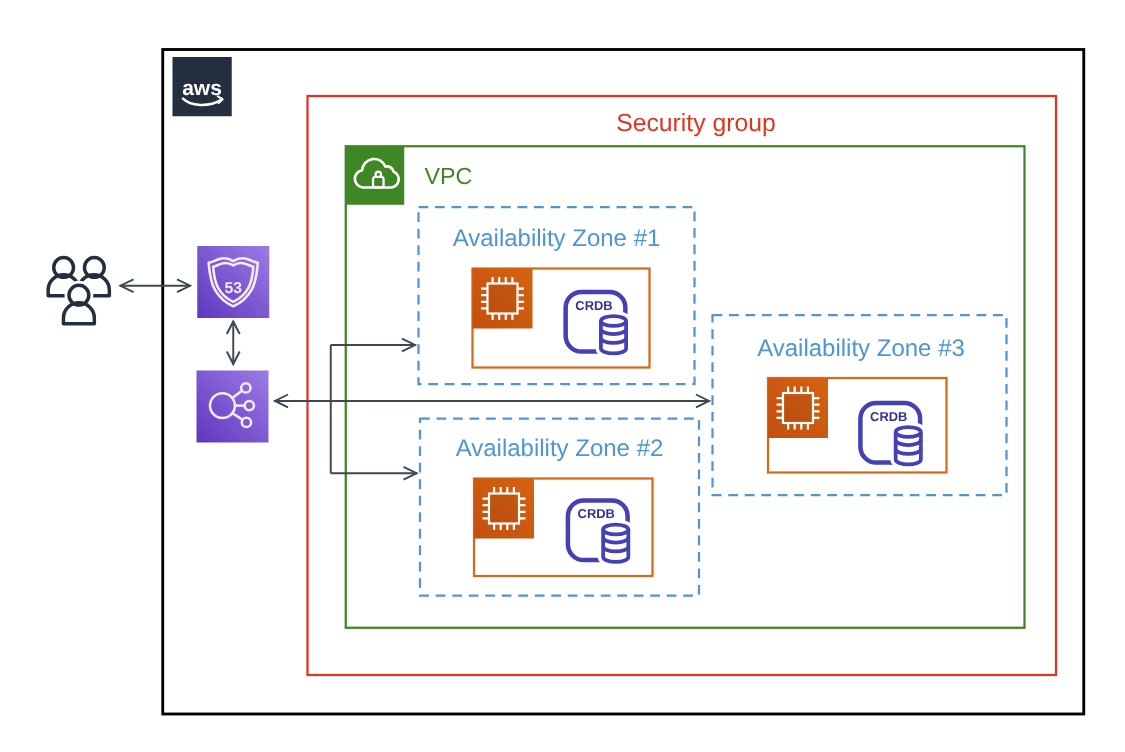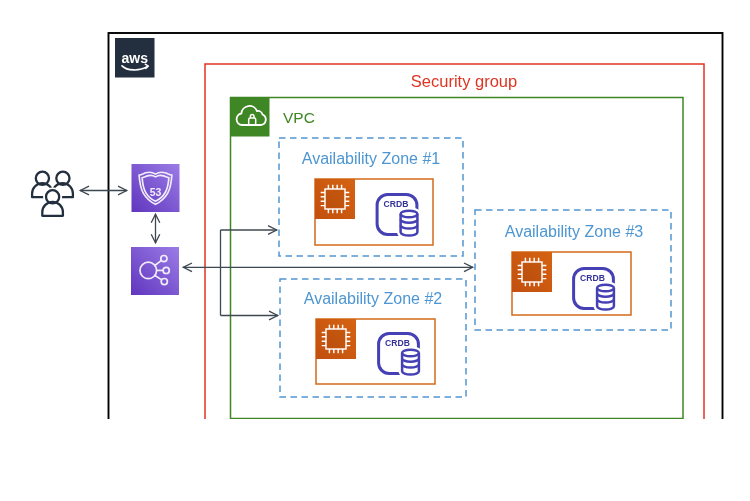--- a/index.html
+++ b/index.html
@@ -1,16 +1,16 @@
 <!DOCTYPE html>
 <html><head>
 <meta charset="utf-8">
 <style>
   html,body{margin:0;padding:0;background:#ffffff;}
-  #stage{position:relative;width:750px;height:419px;background:#ffffff;overflow:hidden;}
+  #stage{position:relative;width:750px;height:501px;background:#ffffff;overflow:hidden;}
   svg text{font-family:"Liberation Sans",sans-serif;}
 </style>
 </head>
 <body>
 <div id="stage">
 <svg width="750" height="501" viewBox="0 0 750 501" xmlns="http://www.w3.org/2000/svg">
   <defs>
     <linearGradient id="gpurple" x1="0" y1="1" x2="1" y2="0">
       <stop offset="0" stop-color="#6036be"></stop>
       <stop offset="1" stop-color="#9b7ce6"></stop>

